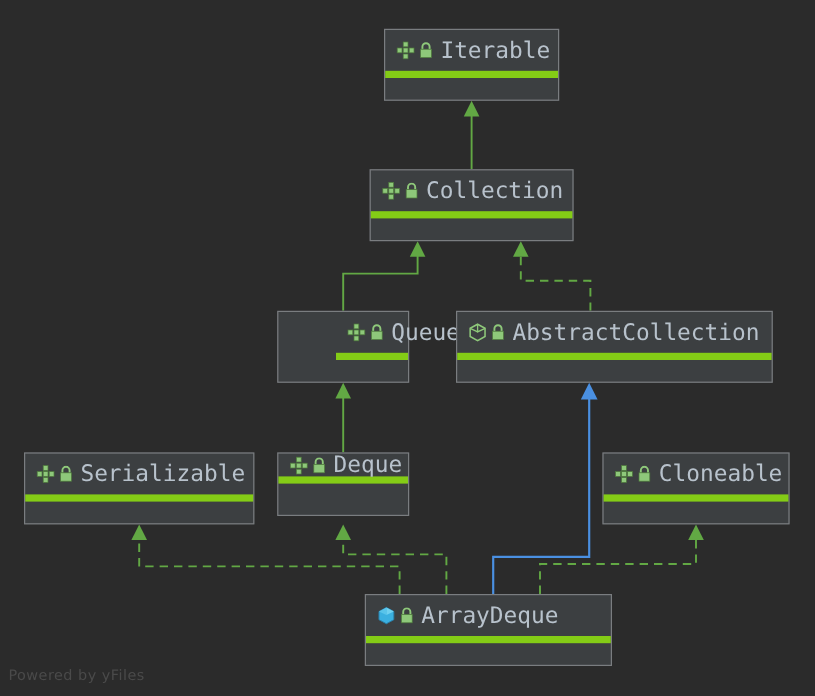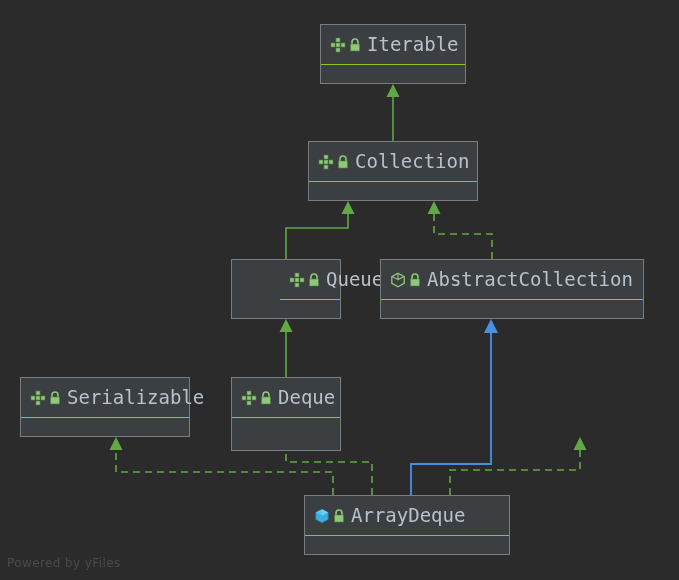--- a/index.html
+++ b/index.html
@@ -29,21 +29,21 @@
     background: #3c3f41;
     display: flex;
     flex-direction: column;
   }
   .node-header {
     display: flex;
     align-items: center;
     box-sizing: border-box;
     height: 40px;
     padding: 0 12px 0 9px;
-    border-bottom: 1px solid #84cc16;
+    border-bottom: 6px solid #84cc16;
     white-space: nowrap;
   }
   .node-body {
     flex: 1 1 auto;
   }
   .node-name {
     font-family: "DejaVu Sans Mono", monospace;
     font-size: 19px;
     color: #b8c2cc;
     letter-spacing: 0px;
@@ -202,21 +202,21 @@
         <svg width="12" height="14" viewBox="0 0 12 14">
           <path d="M3 6 V4 a3 3 0 0 1 6 0 V6" fill="none" stroke="#8ec87a" stroke-width="1.6"></path>
           <rect x="1.5" y="6" width="9" height="7" fill="#8ec87a" stroke="#4e7a3c" stroke-width="0.6"></rect>
         </svg>
       </span>
       <span class="node-name">AbstractCollection</span>
     </div>
     <div class="node-body"></div>
   </div>
 
-  <div class="node" style="left:20px;top:377px;width:170px;height:60px;">
+  <div class="node" style="left:20px;top:377px;width:192px;height:60px;">
     <div class="node-header">
       <span class="icon icon-type">
         <svg width="16" height="16" viewBox="0 0 16 16">
           <g fill="#8ec87a" stroke="#4e7a3c" stroke-width="0.6">
             <rect x="1" y="6" width="4" height="4"></rect>
             <rect x="6" y="1" width="4" height="4"></rect>
             <rect x="6" y="6" width="4" height="4"></rect>
             <rect x="6" y="11" width="4" height="4"></rect>
             <rect x="11" y="6" width="4" height="4"></rect>
           </g>
@@ -226,21 +226,21 @@
         <svg width="12" height="14" viewBox="0 0 12 14">
           <path d="M3 6 V4 a3 3 0 0 1 6 0 V6" fill="none" stroke="#8ec87a" stroke-width="1.6"></path>
           <rect x="1.5" y="6" width="9" height="7" fill="#8ec87a" stroke="#4e7a3c" stroke-width="0.6"></rect>
         </svg>
       </span>
       <span class="node-name">Serializable</span>
     </div>
     <div class="node-body"></div>
   </div>
 
-  <div class="node" style="left:231px;top:377px;width:110px;height:74px;gap:27px;">
+  <div class="node" style="left:231px;top:377px;width:110px;height:53px;gap:27px;">
     <div class="node-header">
       <span class="icon icon-type">
         <svg width="16" height="16" viewBox="0 0 16 16">
           <g fill="#8ec87a" stroke="#4e7a3c" stroke-width="0.6">
             <rect x="1" y="6" width="4" height="4"></rect>
             <rect x="6" y="1" width="4" height="4"></rect>
             <rect x="6" y="6" width="4" height="4"></rect>
             <rect x="6" y="11" width="4" height="4"></rect>
             <rect x="11" y="6" width="4" height="4"></rect>
           </g>
@@ -250,20 +250,43 @@
         <svg width="12" height="14" viewBox="0 0 12 14">
           <path d="M3 6 V4 a3 3 0 0 1 6 0 V6" fill="none" stroke="#8ec87a" stroke-width="1.6"></path>
           <rect x="1.5" y="6" width="9" height="7" fill="#8ec87a" stroke="#4e7a3c" stroke-width="0.6"></rect>
         </svg>
       </span>
       <span class="node-name">Deque</span>
     </div>
     <div class="node-body"></div>
   </div>
 
+  <div class="node" style="left:502px;top:377px;width:156px;height:60px;">
+    <div class="node-header">
+      <span class="icon icon-type">
+        <svg width="16" height="16" viewBox="0 0 16 16">
+          <g fill="#8ec87a" stroke="#4e7a3c" stroke-width="0.6">
+            <rect x="1" y="6" width="4" height="4"></rect>
+            <rect x="6" y="1" width="4" height="4"></rect>
+            <rect x="6" y="6" width="4" height="4"></rect>
+            <rect x="6" y="11" width="4" height="4"></rect>
+            <rect x="11" y="6" width="4" height="4"></rect>
+          </g>
+        </svg>
+      </span>
+      <span class="icon icon-lock">
+        <svg width="12" height="14" viewBox="0 0 12 14">
+          <path d="M3 6 V4 a3 3 0 0 1 6 0 V6" fill="none" stroke="#8ec87a" stroke-width="1.6"></path>
+          <rect x="1.5" y="6" width="9" height="7" fill="#8ec87a" stroke="#4e7a3c" stroke-width="0.6"></rect>
+        </svg>
+      </span>
+      <span class="node-name">Cloneable</span>
+    </div>
+    <div class="node-body"></div>
+  </div>
 
   <div class="node" style="left:304px;top:495px;width:206px;height:60px;">
     <div class="node-header">
       <span class="icon icon-type">
         <svg width="16" height="16" viewBox="0 0 16 16">
           <path d="M8 1.2 L14.2 4.6 L14.2 11.4 L8 14.8 L1.8 11.4 L1.8 4.6 Z" fill="#3bb0e0" stroke="#2a7fa8" stroke-width="0.8"></path>
           <path d="M8 1.2 L8 7.6 L14.2 4.6 Z" fill="#6fd0f0" stroke="none"></path>
           <path d="M8 1.2 L1.8 4.6 L8 7.6 Z" fill="#59c4ea" stroke="none"></path>
         </svg>
       </span>

